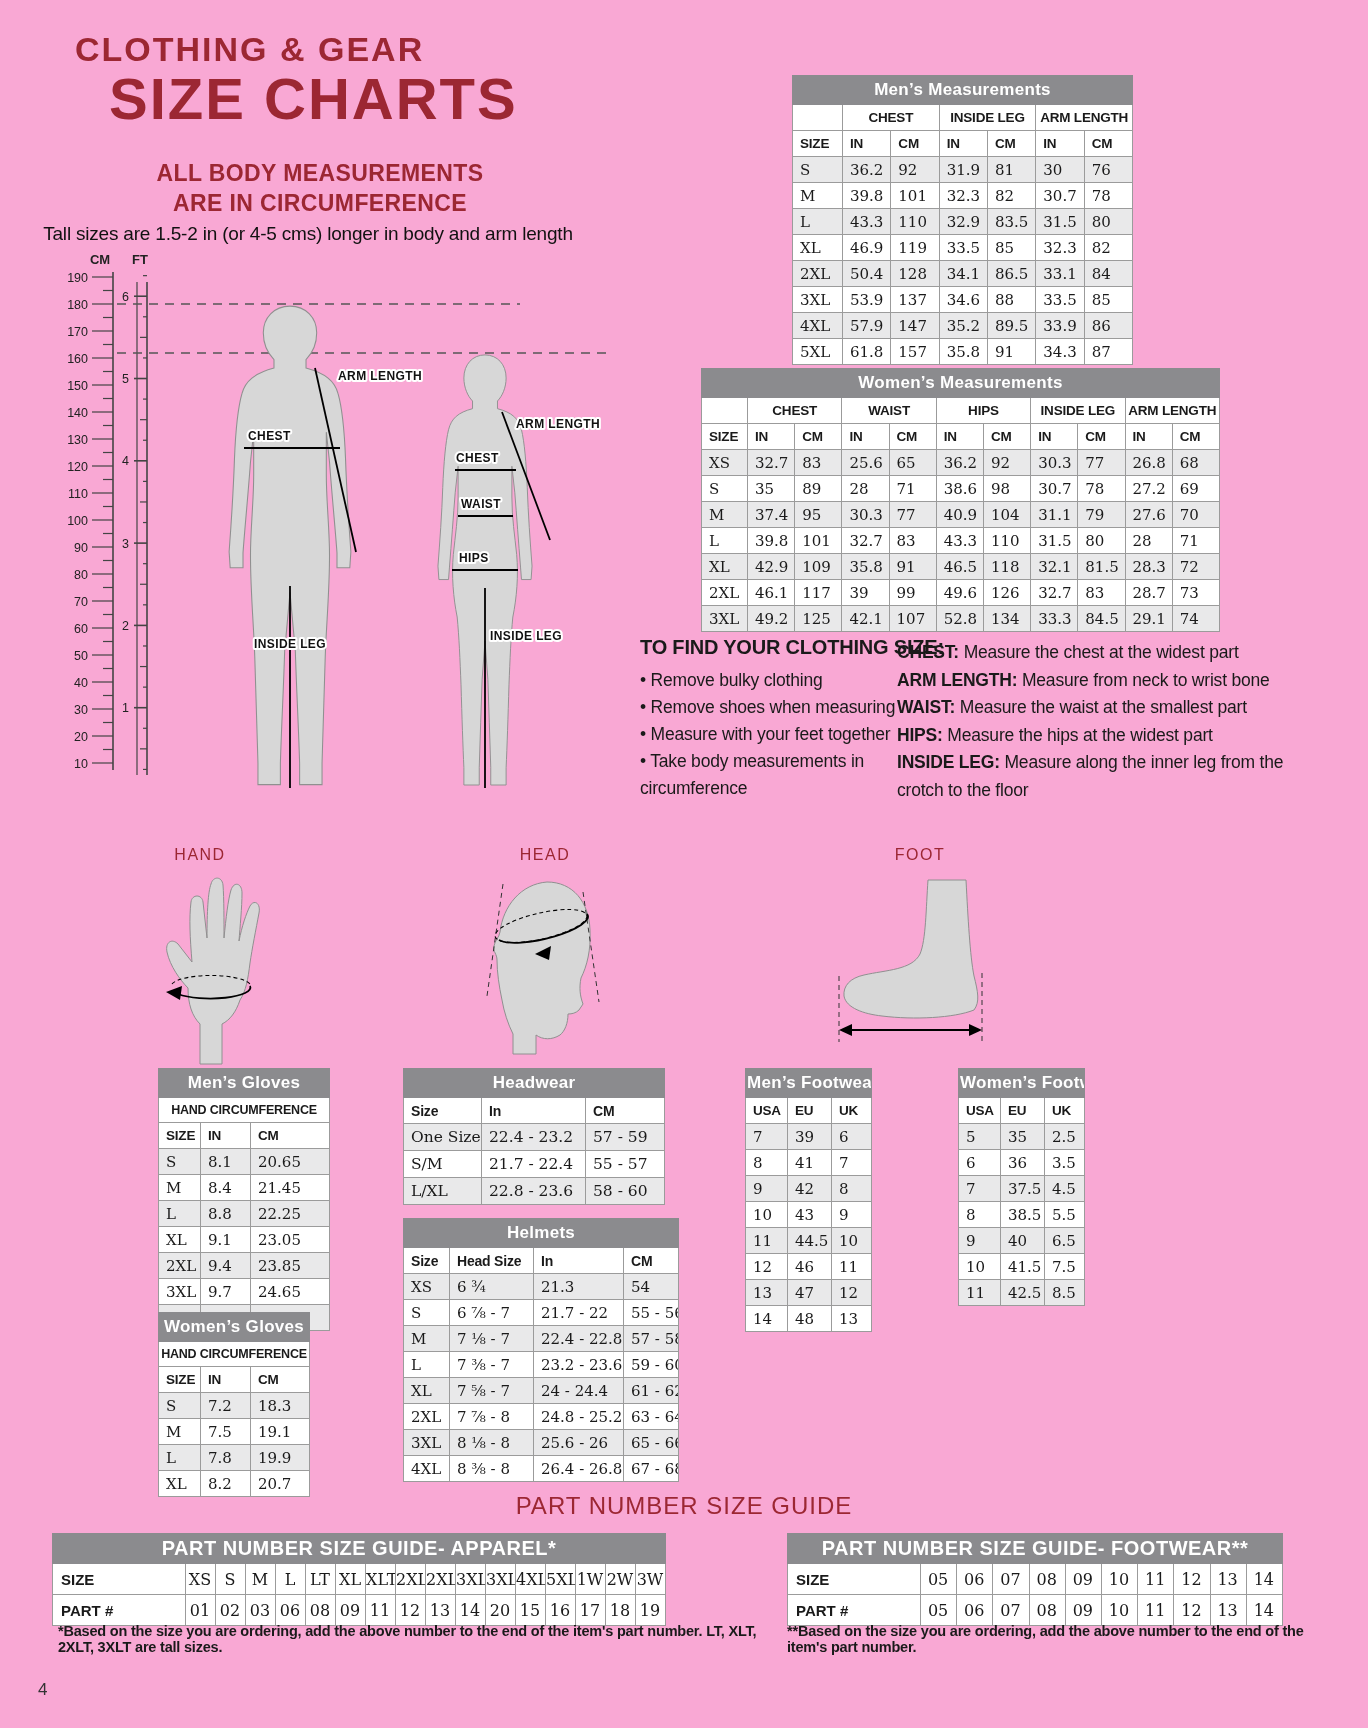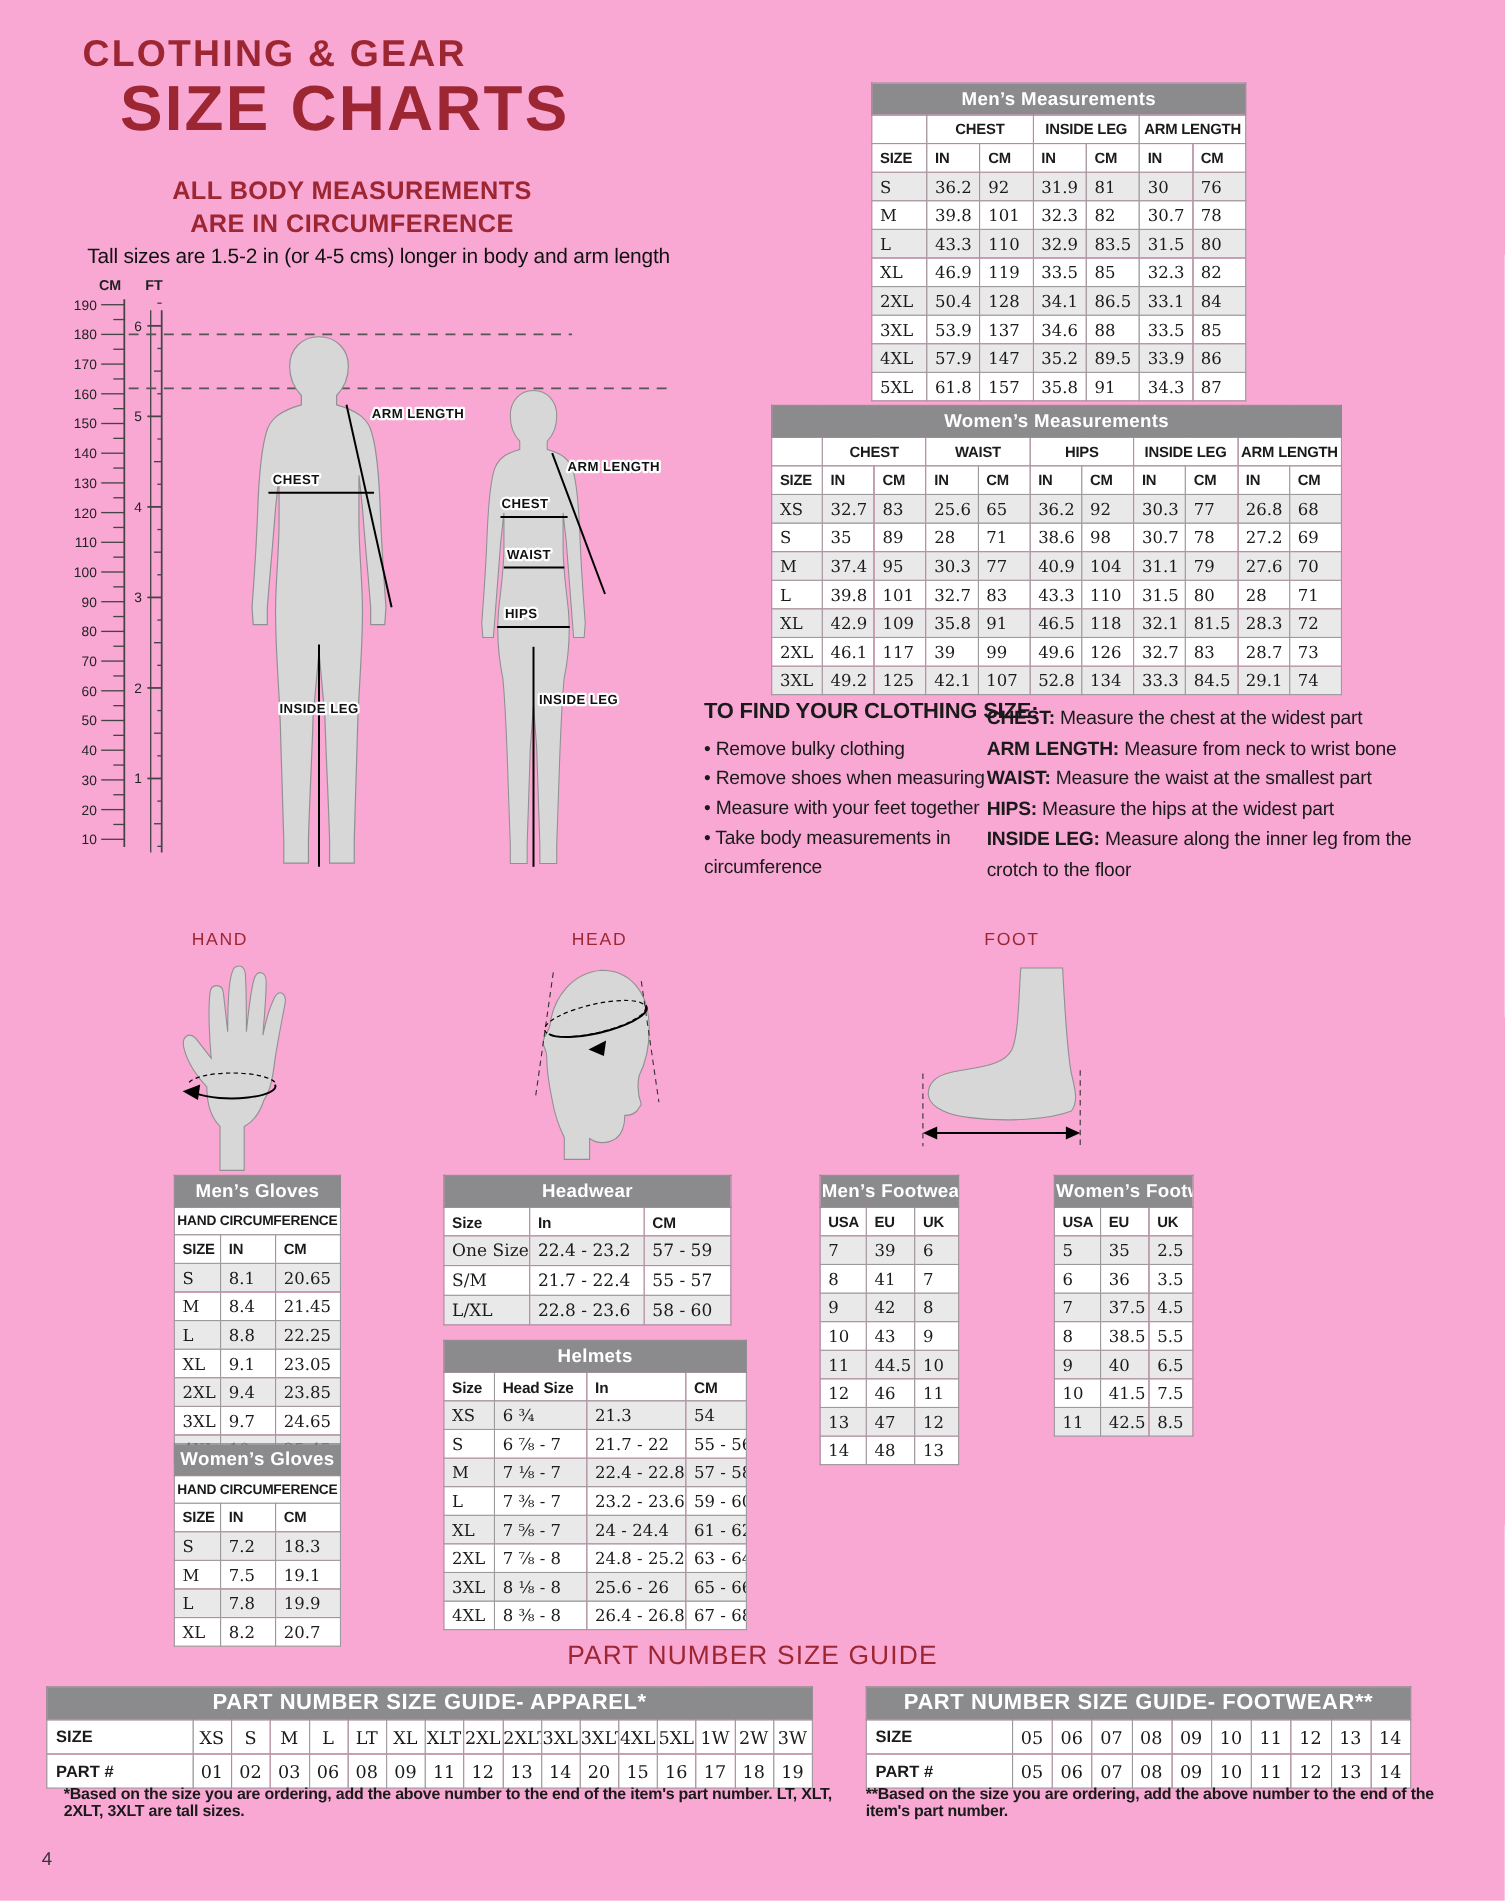--- a/index.html
+++ b/index.html
@@ -57,21 +57,21 @@
 <div id="page">
 
   <div class="abs" style="left:75px;top:30px;">
     <div class="title1">CLOTHING &amp; GEAR</div>
     <div class="title2">SIZE CHARTS</div>
   </div>
   <div class="abs subhead" style="left:80px;top:158px;width:480px;">
     <div>ALL BODY MEASUREMENTS</div>
     <div>ARE IN CIRCUMFERENCE</div>
   </div>
-  <div class="abs tallnote" style="left:39px;top:223px;width:570px;text-align:right;">Tall sizes are 1.5-2 in (or 4-5 cms) longer in body and arm length</div>
+  <div class="abs tallnote" style="left:23px;top:223px;width:570px;">Tall sizes are 1.5-2 in (or 4-5 cms) longer in body and arm length</div>
 
   <svg class="abs" style="left:50px;top:240px;" width="580" height="620" viewBox="0 0 580 620">
     <text class="runit" x="50" y="24" text-anchor="middle">CM</text>
     <text class="runit" x="90" y="24" text-anchor="middle">FT</text>
     <g id="cm-ruler">
         <line x1="63" y1="32" x2="63" y2="530" class="rl2"></line>
         <line x1="42" y1="37" x2="63" y2="37" class="rl"></line>
         <text x="38" y="41.5" class="rt" text-anchor="end">190</text>
         <line x1="42" y1="64" x2="63" y2="64" class="rl"></line>
         <text x="38" y="68.5" class="rt" text-anchor="end">180</text>
@@ -474,21 +474,21 @@
 
   <svg class="abs" style="left:830px;top:878px;" width="180" height="170" viewBox="0 0 180 170">
     <path class="bodyfill" d="M98,2 L136,2 C138,40 140,78 144,98 C148,114 150,124 144,132 C124,140 84,142 52,138 C34,136 16,130 14,118 C13,108 20,100 34,97 C56,92 82,92 90,76 C96,62 96,30 98,2 Z"></path>
     <line class="hdash" x1="9" y1="98" x2="9" y2="164"></line>
     <line class="hdash" x1="152" y1="95" x2="152" y2="164"></line>
     <line class="mline" x1="14" y1="152" x2="147" y2="152"></line>
     <polygon points="9,152 22,146 22,158" fill="#000"></polygon>
     <polygon points="152,152 139,146 139,158" fill="#000"></polygon>
   </svg>
 
-  <div class="abs tblbox" id="tbl-mens-gloves" style="left:158px;top:1068px;width:152px;">
+  <div class="abs tblbox" id="tbl-mens-gloves" style="left:158px;top:1068px;width:172px;">
       <table class="dt">
         <colgroup>
           <col style="width: 42px;">
           <col style="width: 50px;">
           <col>
         </colgroup>
         <thead>
           <tr>
             <th class="ttl" colspan="3">Men’s Gloves</th>
           </tr>
@@ -803,21 +803,21 @@
           <tr>
             <td>11</td>
             <td>42.5</td>
             <td>8.5</td>
           </tr>
         </tbody>
       </table>
     </div>
 
   <div class="abs pnhead" style="left:0;top:1492px;width:1368px;">PART NUMBER SIZE GUIDE</div>
-  <div class="abs tblbox" id="tbl-pn-apparel" style="left:42px;top:1533px;width:697px;">
+  <div class="abs tblbox" id="tbl-pn-apparel" style="left:52px;top:1533px;width:614px;">
       <table class="pn">
         <colgroup>
           <col style="width: 133px;">
           <col>
           <col>
           <col>
           <col>
           <col>
           <col>
           <col>

